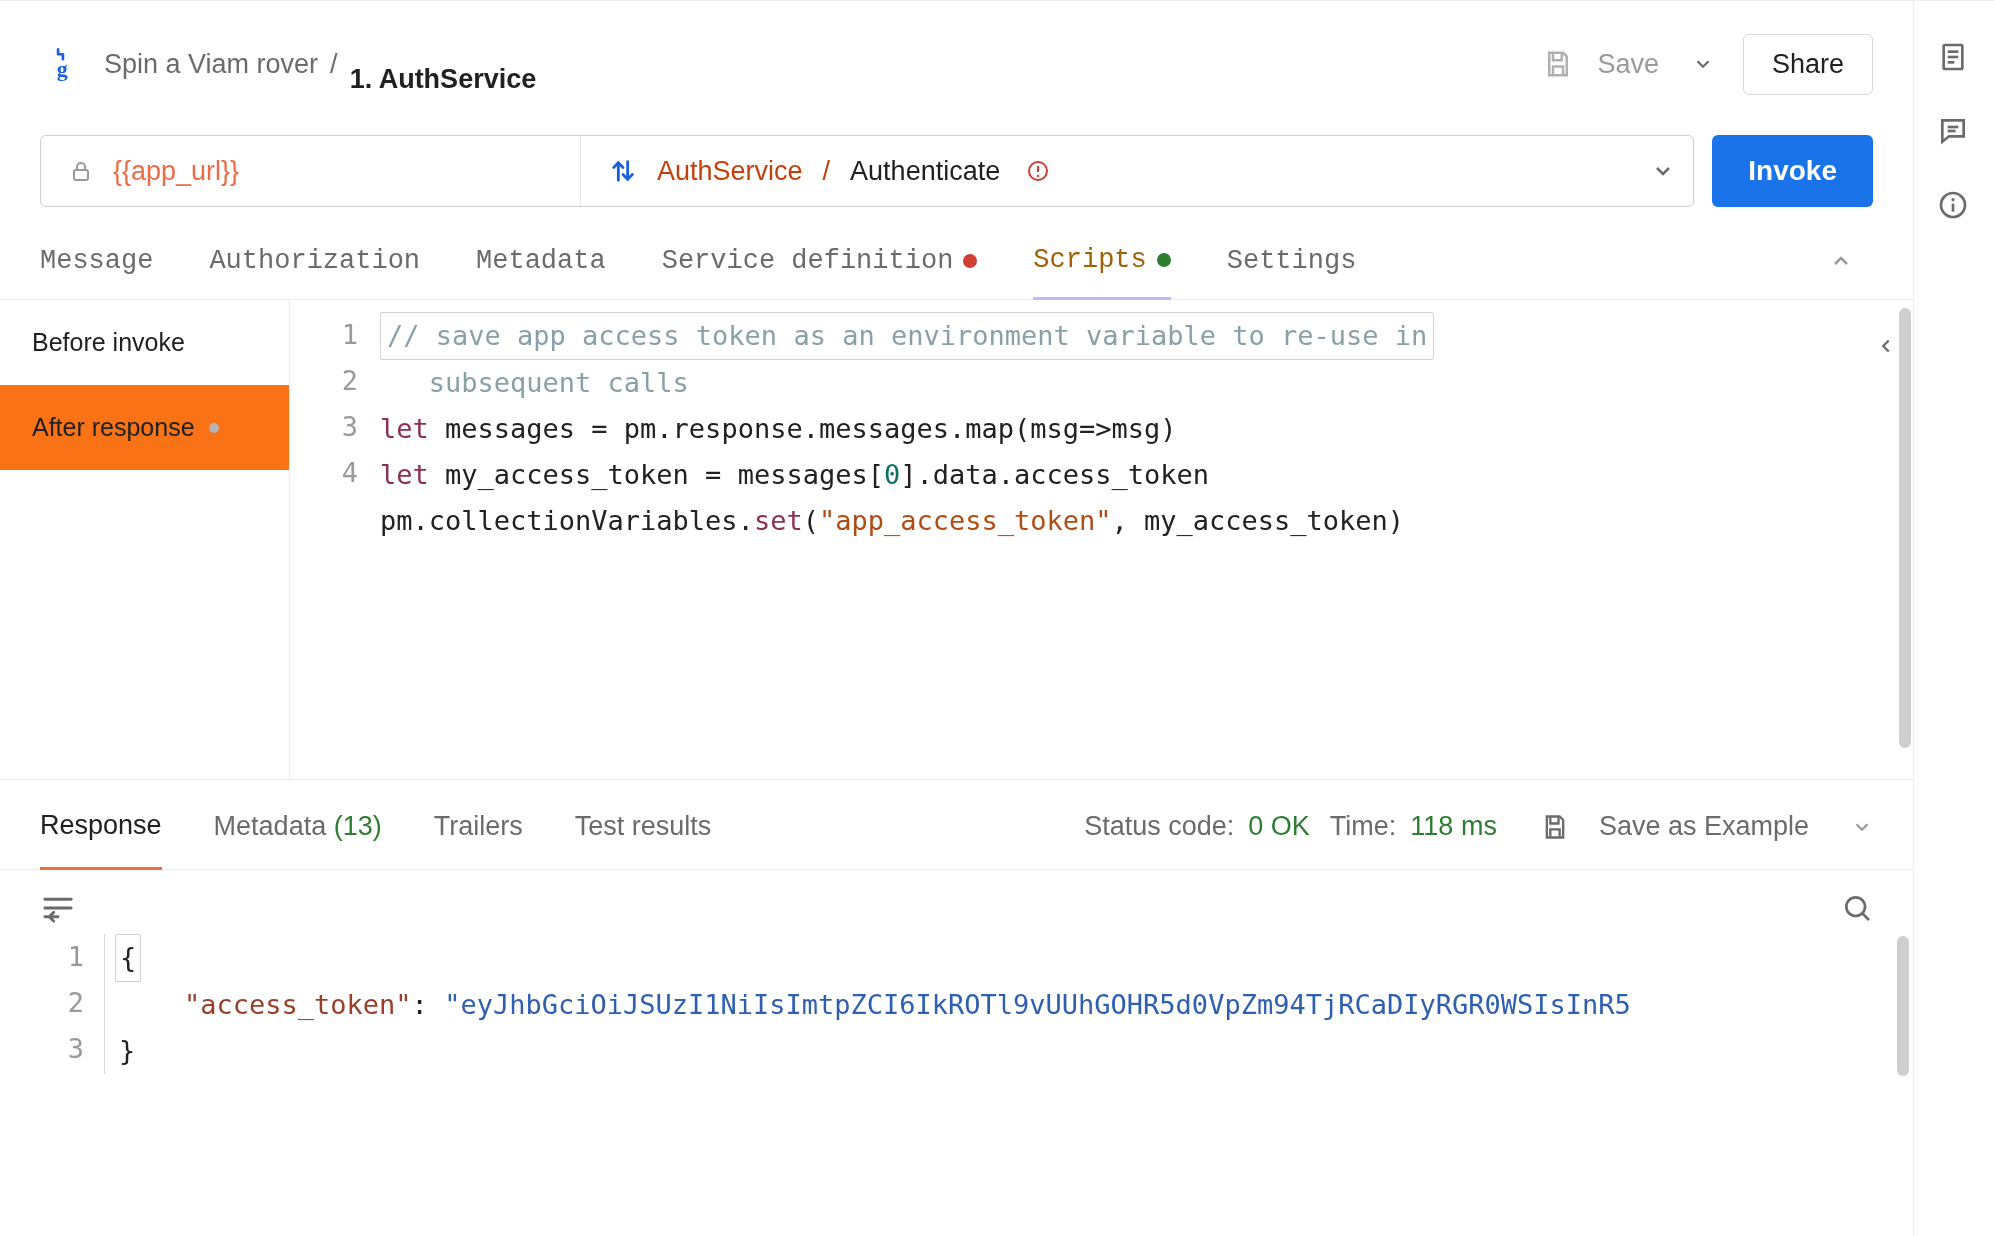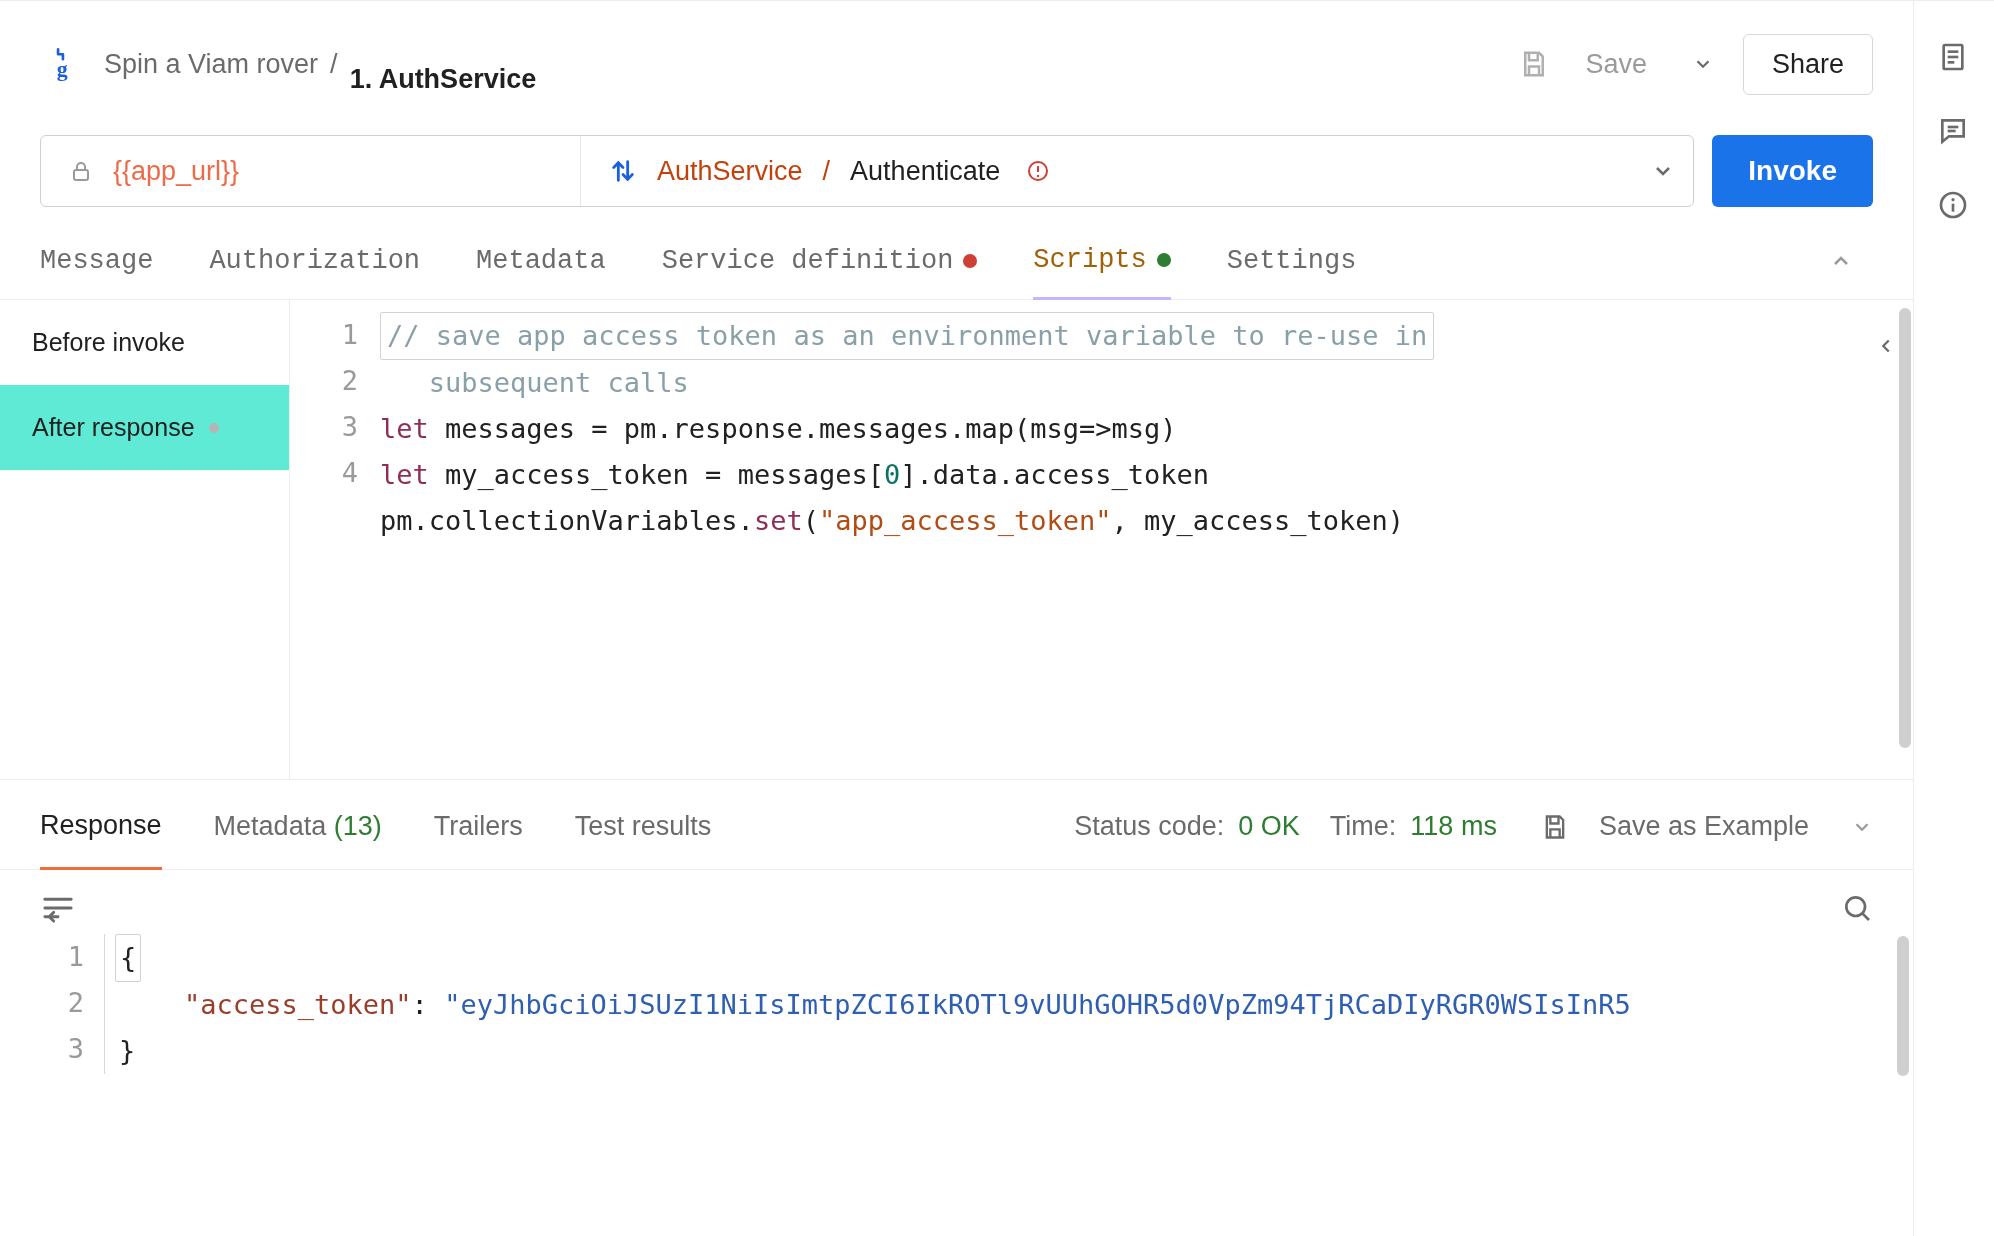--- a/index.html
+++ b/index.html
@@ -56,21 +56,21 @@
     font-weight: 600;
     position: relative;
     display:inline-block;
   }
   .grpc-badge svg { display:block; }
   .crumbs { display: flex; align-items: center; gap: 12px; font-size: 27px; }
   .crumb-muted { color: #6b6b6b; }
   .crumb-sep { color: #6b6b6b; }
   .crumb-strong { color: #212121; font-weight: 600; margin-top: 31px; }
   .crumb-spacer { flex: 1; }
-  .save-group { display: flex; align-items: center; gap: 36px; color: #9a9a9a; font-size: 27px; }
+  .save-group { display: flex; align-items: center; gap: 24px; color: #9a9a9a; font-size: 27px; }
   .save-group .chev { width: 40px; display:flex; align-items:center; justify-content:center;}
   .share-btn {
     border: 1px solid #d8d8d8; background: #fff; border-radius: 6px;
     padding: 14px 28px; font-size: 27px; color: #212121;
   }
 
   
   .url-row {
     display: flex; align-items: stretch;
     padding: 0 40px 20px 40px;
@@ -117,21 +117,21 @@
   .tab.active { color:#a16207; font-weight:500; border-bottom:3px solid #c4b5fd; margin-bottom:-1px;text-align:right;}
   .dot { width:14px; height:14px; border-radius:50%; display:inline-block;}
   .dot.red { background:#cf3f34;}
   .dot.green{ background:#2e7d32;}
   .tabs .caret-up { margin-left:auto; color:#9a9a9a; padding-bottom:22px; padding-right:20px;}
 
   
   .scripts-area { display:flex; flex:0 0 auto; height:480px; border-bottom:1px solid #ededed; position:relative;}
   .scripts-side { width:290px; border-right:1px solid #ededed; font-size:25px; color:#212121;}
   .scripts-side .sitem { padding:28px 32px; display:flex; align-items:center; gap:14px;}
-  .scripts-side .sitem.active { background:#5eead4;}
+  .scripts-side .sitem.active { background:#f97316;}
   .scripts-side .sdot { width:10px; height:10px; border-radius:50%; background:#b5b5b5;}
   .editor-wrap { flex:1; display:flex; position:relative;}
   .gutter { width:90px; text-align:right; padding:12px 22px 0 0; color:#9a9a9a; font-family: ui-monospace, Menlo, monospace; font-size:27px; line-height:46px;}
   .code {
     flex:1; padding:12px 20px 0 0; font-family: ui-monospace, SFMono-Regular, Menlo, monospace;
     font-size:27px; line-height:46px; white-space:pre; overflow:hidden; color:#212121;
   }
   .cmnt { color:#8aa0a8;}
   .kw { color:#8f2d56;}
   .num { color:#0b7261;}
@@ -313,21 +313,21 @@
       <div class="rtab active">Response</div>
       <div class="rtab">
         <span>Metadata</span>
         <span class="count-green">(13)</span>
       </div>
       <div class="rtab">Trailers</div>
       <div class="rtab">Test results</div>
       <div class="resp-right">
         <span class="status-label">Status code:</span>
         <span class="status-val">0 OK</span>
-        <span class="status-label" style="margin-left:16px">Time:</span>
+        <span class="status-label" style="margin-left:6px">Time:</span>
         <span class="time-val">118 ms</span>
         <span class="save-ex">
           <span>
             <svg width="28" height="28" viewBox="0 0 24 24" fill="none" stroke="#6b6b6b" stroke-width="2">
               <path d="M5 3h11l3 3v15H5z"></path>
                 <path d="M8 3v6h7V3M8 21v-7h8v7"></path>
             </svg>
           </span>
           <span>Save as Example</span>
         </span>

